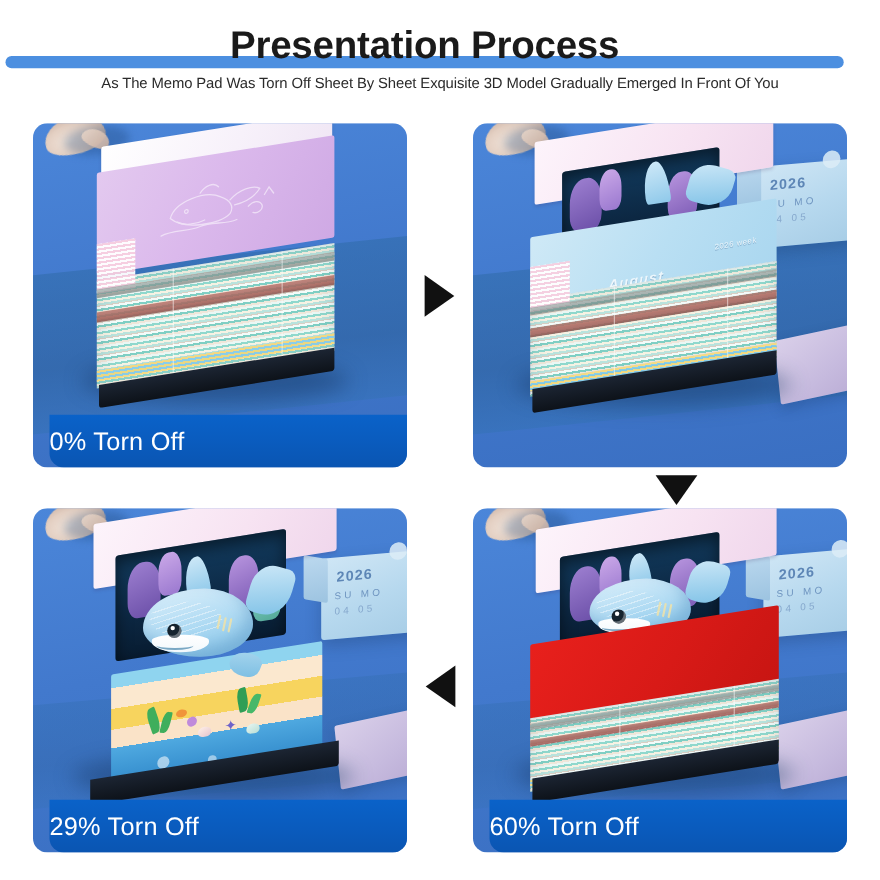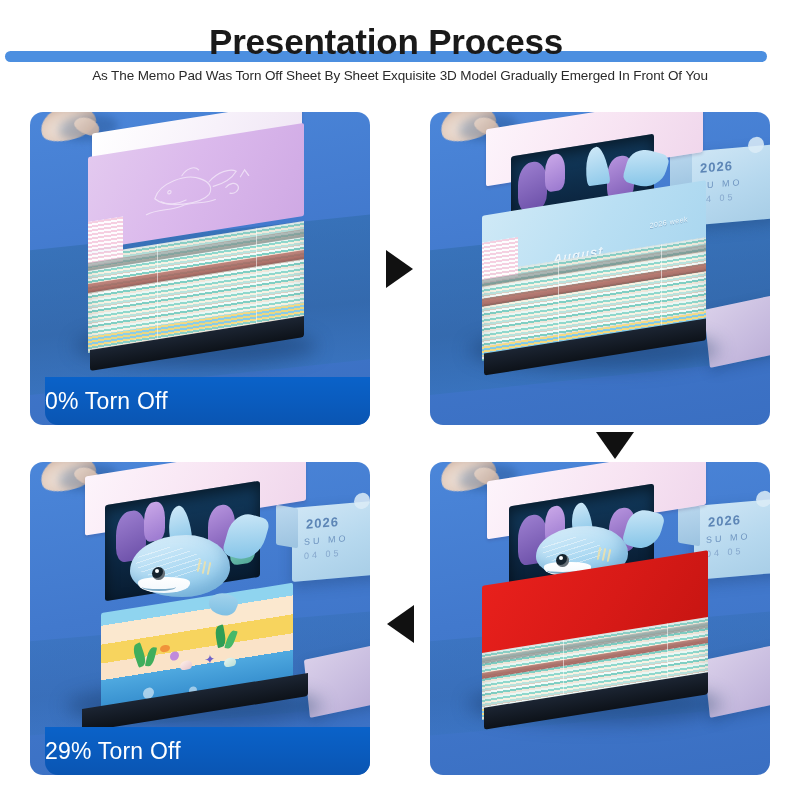--- a/index.html
+++ b/index.html
@@ -526,19 +526,22 @@
         <div class="edge" style="bottom:4%;height:30%;">
           <div class="band-gray"></div>
           <div class="band-brown"></div>
           <div class="band-yellow"></div>
           <div class="tickline" style="left:36%;"></div>
           <div class="tickline" style="left:82%;"></div>
         </div>
         <div class="base"></div>
       </div>
     </div>
+    <div class="caption">
+      <span class="caption-text">60% Torn Off</span>
+    </div>
   </div>
 
   <div class="arrow arrow-right" id="arrow-1-2"></div>
   <div class="arrow arrow-down" id="arrow-2-4"></div>
   <div class="arrow arrow-left" id="arrow-4-3"></div>
 
 </div>
 
 </body></html>

